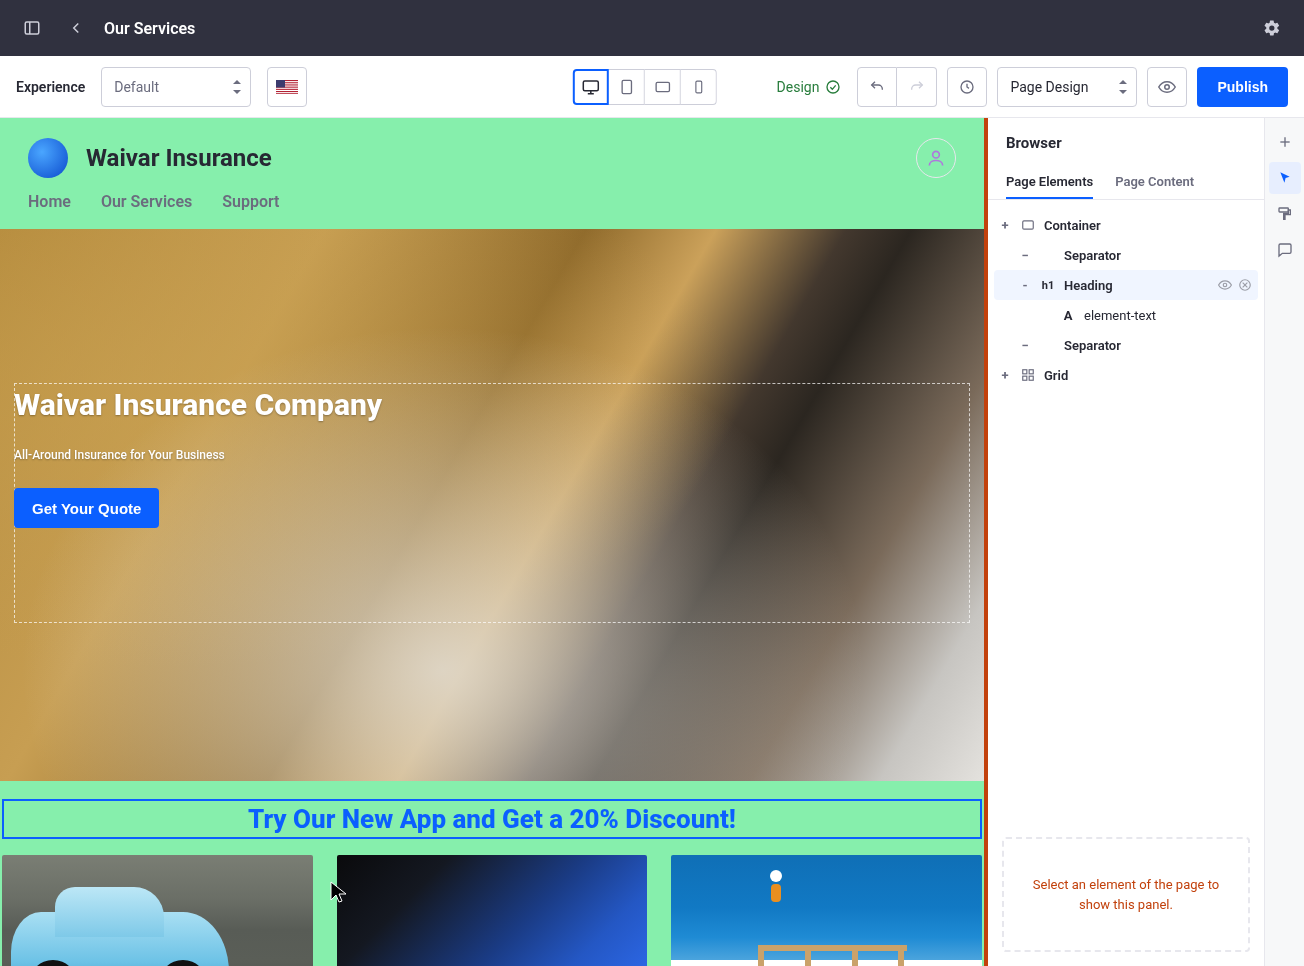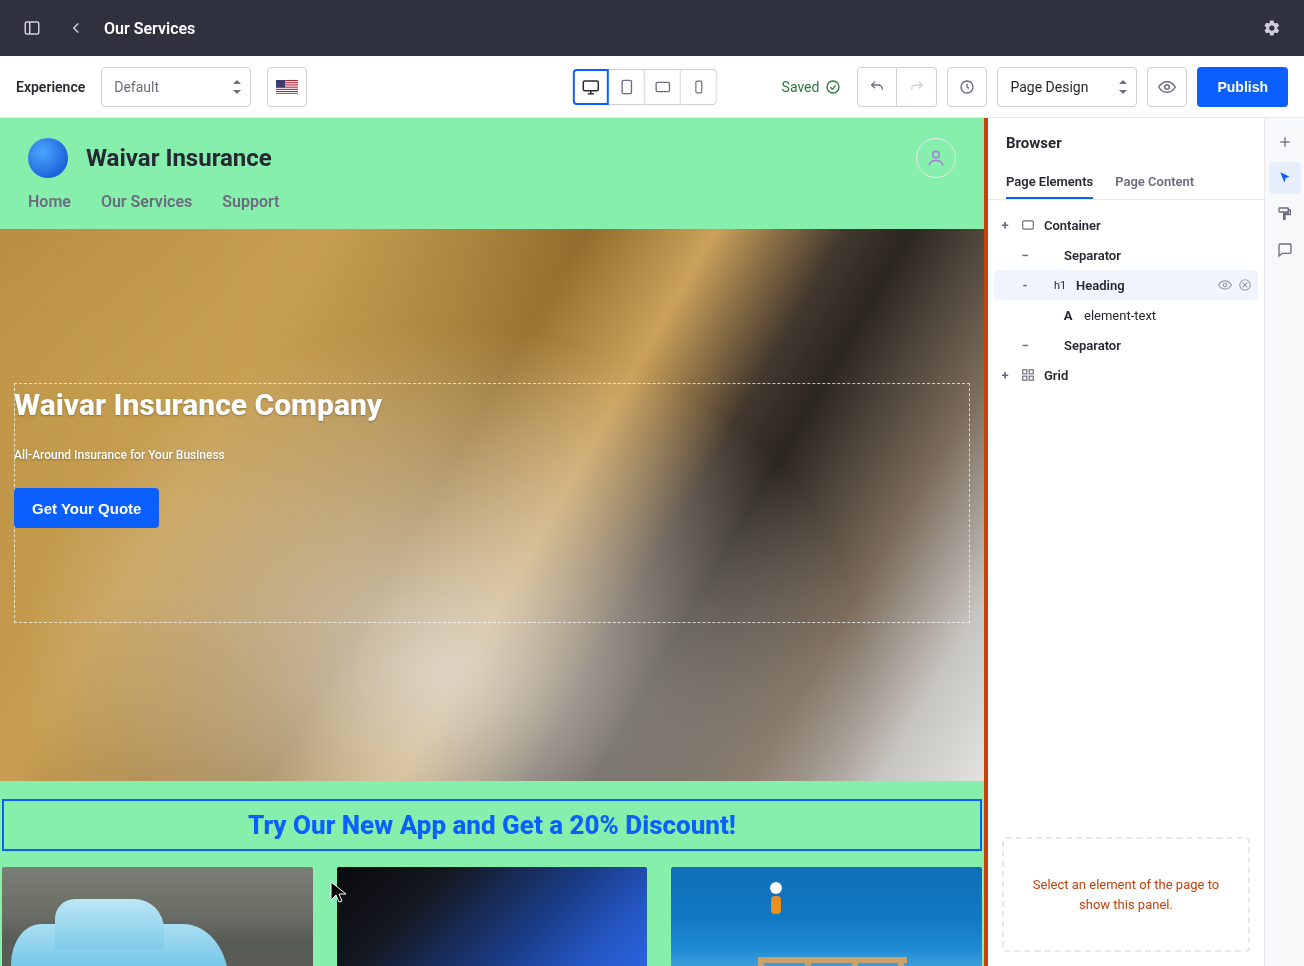--- a/index.html
+++ b/index.html
@@ -56,21 +56,21 @@
 
 .hero{position:relative; height:552px; background:linear-gradient(120deg,#b48a3c 0%, #c79e52 25%, #8f6a2b 45%, #cba15a 55%, #43382e 65%, #2b2620 70%, #7a6a5a 82%, #c7c5c1 92%, #e4e2de 100%); overflow:hidden;}
 .hero-wash{position:absolute; inset:0; background: radial-gradient(ellipse at 45% 80%, rgba(226,222,214,0.85) 0%, rgba(120,100,80,0.0) 55%), radial-gradient(ellipse at 15% 30%, rgba(200,160,80,0.6), transparent 50%);}
 .hero-sel{position:absolute; left:14px; right:14px; top:154px; bottom:158px; border:1px dashed rgba(255,255,255,0.7);}
 .hero-content{position:absolute; left:14px; top:158px; color:#fff; text-shadow:0 1px 2px rgba(0,0,0,0.3);}
 .hero-title{font-size:30px; font-weight:800;}
 .hero-sub{margin-top:26px; font-size:12px; font-weight:500;}
 .hero-btn{margin-top:26px; height:40px; padding:0 18px; background:#0b5fff; color:#fff; border:none; border-radius:4px; font-weight:600; font-size:15px; cursor:pointer; display:inline-flex; align-items:center;}
 
 
-.banner{margin:18px 2px 0; border:2px solid #0b5fff; text-align:center; padding:9px 10px;}
+.banner{margin:18px 2px 0; border:2px solid #0b5fff; text-align:center; padding:3px 10px;}
 .banner-text{font-size:26px; font-weight:800; color:#0b5fff;}
 .cursor{position:absolute; left:328px; top:762px; pointer-events:none;}
 
 
 .cards{display:flex; gap:24px; padding:16px 2px 0;}
 .card{flex:1; height:150px; border-radius:2px; overflow:hidden; background:#888;}
 .card1{background:linear-gradient(180deg,#7a7e74 0%, #6a6e66 30%, #585c56 50%, #5a5e57 70%, #4e524c 100%);}
 .car{position:relative; width:70%; height:56%; top:38%; left:3%; background:linear-gradient(180deg,#a9dff3 0%,#6cc2e6 60%,#3d91bb 100%); border-radius:30px 46px 12px 12px / 40px 60px 12px 12px;}
 .car::before{content:""; position:absolute; left:20%; top:-30%; width:50%; height:60%; background:linear-gradient(180deg,#bce7f6,#7ec9e8); border-radius:20px 30px 0 0;}
 .wheel{position:absolute; bottom:-14%; width:22%; aspect-ratio:1; background:#111; border-radius:50%;}
@@ -180,21 +180,21 @@
           <rect x="7" y="2" width="10" height="20" rx="2"></rect>
           <line x1="12" y1="18" x2="12" y2="18"></line>
         </svg>
     </div>
   </div>
 
   <div class="toolbar-spacer"></div>
 
   <div class="toolbar-right">
     <div class="saved">
-      <span>Saved</span>
+      <span>Design</span>
       <svg width="16" height="16" viewBox="0 0 24 24" fill="none" stroke="#287d3c" stroke-width="2">
           <circle cx="12" cy="12" r="9"></circle>
           <polyline points="8 12.5 11 15.5 16 9.5"></polyline>
         </svg>
     </div>
     <div class="icon-btn-pair">
       <div class="icon-btn">
           <svg width="16" height="16" viewBox="0 0 24 24" fill="none" stroke="currentColor" stroke-width="2">
             <polyline points="9 14 4 9 9 4"></polyline>
             <path d="M4 9h10a6 6 0 0 1 6 6v1"></path>
@@ -309,21 +309,21 @@
           </span>
         <span style="font-weight:600;">Container</span>
       </div>
       <div class="tree-row l2">
         <span class="exp">−</span>
           <span class="ic"></span>
         <span style="font-weight:600;">Separator</span>
       </div>
       <div class="tree-row l2 selected">
         <span class="exp" style="color:#6b6c7e;">-</span>
-        <span class="ic" style="color:#272833; font-weight:400; font-size:11px;margin-left:12px;">h1</span>
+        <span class="ic" style="color:#272833; font-weight:700; font-size:11px;">h1</span>
         <span style="font-weight:600;">Heading</span>
         <span class="row-spacer"></span>
         <span class="row-actions">
           <svg width="14" height="14" viewBox="0 0 24 24" fill="none" stroke="currentColor" stroke-width="2">
               <path d="M1 12s4-7 11-7 11 7 11 7-4 7-11 7S1 12 1 12z"></path>
               <circle cx="12" cy="12" r="3"></circle>
             </svg>
           <svg width="14" height="14" viewBox="0 0 24 24" fill="none" stroke="currentColor" stroke-width="2">
               <circle cx="12" cy="12" r="9"></circle>
               <line x1="8" y1="8" x2="16" y2="16"></line>

